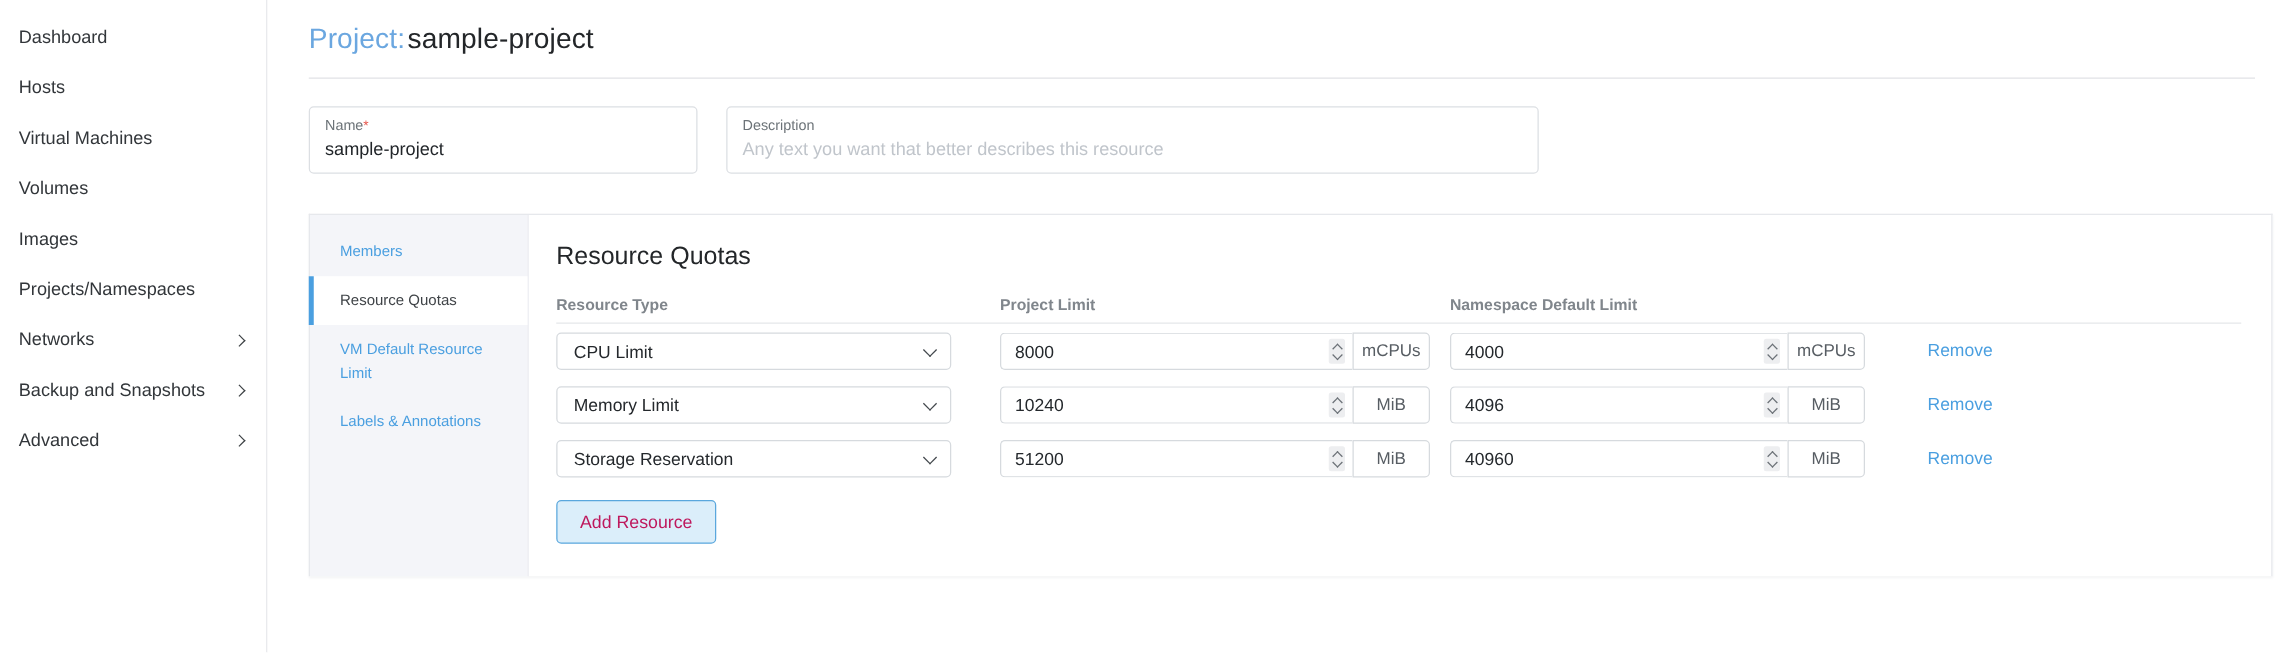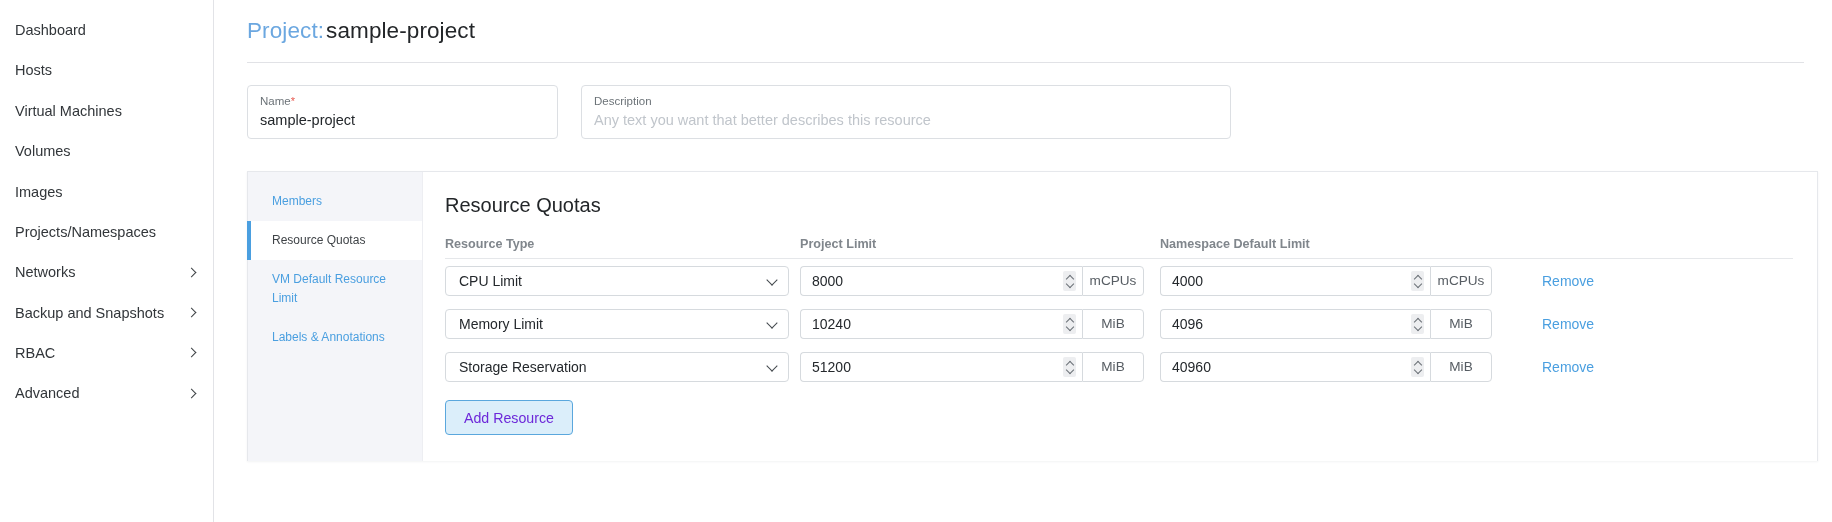--- a/index.html
+++ b/index.html
@@ -114,21 +114,21 @@
     padding-bottom: 7px; border-bottom: 1px solid #e5e7ea; font-weight: bold;
   }
   .col-type  { width: 355px; min-width: 355px; }
   .col-plim  { width: 360px; min-width: 360px; }
   .col-nlim  { width: 360px; min-width: 360px; }
   .col-act   { flex: 1 1 auto; }
 
   .q-row { display: flex; align-items: center; height: 43px; }
 
   .select-box {
-    width: 344px; height: 30px;
+    width: 316px; height: 30px;
     border: 1px solid #d6dade; border-radius: 4px; background: #fff;
     display: flex; align-items: center; justify-content: space-between;
     padding: 0 10px 0 13px; font-size: 14px; color: #24282c; cursor: pointer;
   }
   .caret {
     width: 11px; height: 11px; position: relative; flex: 0 0 auto;
   }
   .caret::before {
     content: ""; position: absolute; left: 1px; top: 1px;
     width: 7px; height: 7px;
@@ -168,21 +168,21 @@
   }
   .remove-link {
     font-size: 14px; color: #4a9fe0; cursor: pointer; margin-left: 22px;
   }
 
   .add-btn {
     margin-top: 12px;
     display: inline-flex; align-items: center; justify-content: center;
     height: 35px; padding: 0 18px;
     background: #dbeefa; border: 1px solid #5aa7dd; border-radius: 4px;
-    color: #6d28d9; font-size: 14.2px; cursor: pointer;
+    color: #be185d; font-size: 14.2px; cursor: pointer;
   }
 </style>
 </head>
 <body>
 
 <div class="app">
 
   <nav class="sidebar" id="sidebar">
       <div class="nav-item">
         <span class="nav-label">Dashboard</span>
@@ -201,24 +201,20 @@
       </div>
       <div class="nav-item">
         <span class="nav-label">Projects/Namespaces</span>
       </div>
       <div class="nav-item">
         <span class="nav-label">Networks</span>
         <span class="chev"></span>
       </div>
       <div class="nav-item">
         <span class="nav-label">Backup and Snapshots</span>
-        <span class="chev"></span>
-      </div>
-      <div class="nav-item">
-        <span class="nav-label">RBAC</span>
         <span class="chev"></span>
       </div>
       <div class="nav-item">
         <span class="nav-label">Advanced</span>
         <span class="chev"></span>
       </div>
     </nav>
 
   <div class="main">
 

